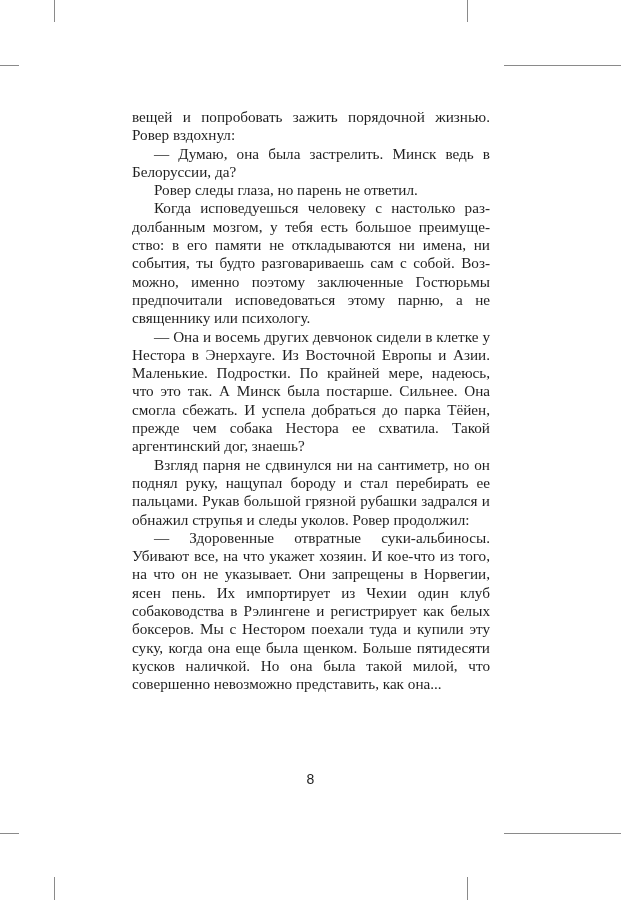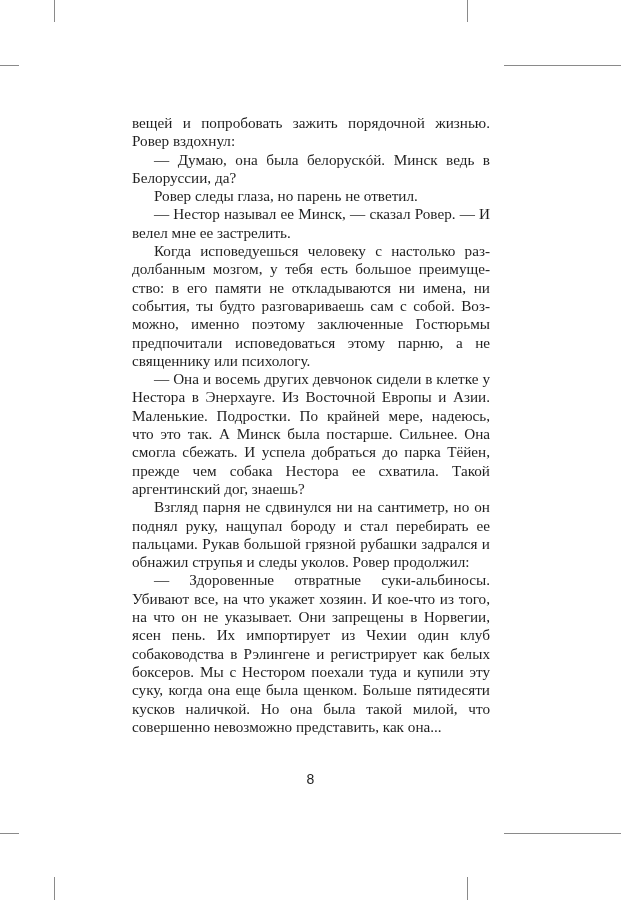--- a/index.html
+++ b/index.html
@@ -26,21 +26,21 @@
     #crop-tl-h { left: 0; top: 65px; width: 19px; }
     #crop-tr-h { left: 504px; top: 65px; width: 117px; }
     #crop-bl-h { left: 0; top: 833px; width: 19px; }
     #crop-br-h { left: 504px; top: 833px; width: 117px; }
     #crop-bl-v { left: 54px; top: 877px; height: 23px; }
     #crop-br-v { left: 467px; top: 877px; height: 23px; }
 
     .text-block {
       position: absolute;
       left: 132px;
-      top: 114px;
+      top: 108px;
       width: 358px;
       font-size: 15.2px;
       line-height: 18.3px;
       text-align: justify;
       hyphens: manual;
     }
     .text-block p {
       margin: 0;
       text-indent: 22px;
     }
@@ -75,23 +75,22 @@
 <div class="crop v" id="crop-tr-v"></div>
 <div class="crop h" id="crop-tl-h"></div>
 <div class="crop h" id="crop-tr-h"></div>
 <div class="crop h" id="crop-bl-h"></div>
 <div class="crop h" id="crop-br-h"></div>
 <div class="crop v" id="crop-bl-v"></div>
 <div class="crop v" id="crop-br-v"></div>
 
 <div class="text-block">
   <p class="noindent">вещей и попробовать зажить порядочной жизнью. Ровер вздохнул:</p>
-  <p>— Думаю, она была белорускóй. Минск ведь в Белоруссии, да?</p>
+  <p>— Думаю, она была застрелить. Минск ведь в Белоруссии, да?</p>
   <p>Ровер следы глаза, но парень не ответил.</p>
-  <p>— Нестор называл ее Минск, — сказал Ровер. — И велел мне ее застрелить.</p>
   <p>Когда исповедуешься человеку с настолько раз­долбанным мозгом, у тебя есть большое преимуще­ство: в его памяти не откладываются ни имена, ни события, ты будто разговариваешь сам с собой. Воз­можно, именно поэтому заключенные Гостюрьмы предпочитали исповедоваться этому парню, а не священнику или психологу.</p>
   <p>— Она и восемь других девчонок сидели в клет­ке у Нестора в Энерхауге. Из Восточной Европы и Азии. Маленькие. Подростки. По крайней мере, на­деюсь, что это так. А Минск была постарше. Силь­нее. Она смогла сбежать. И успела добраться до парка Тёйен, прежде чем собака Нестора ее схва­тила. Такой аргентинский дог, знаешь?</p>
   <p>Взгляд парня не сдвинулся ни на сантиметр, но он поднял руку, нащупал бороду и стал переби­рать ее пальцами. Рукав большой грязной рубашки задрался и обнажил струпья и следы уколов. Ровер продолжил:</p>
   <p>— Здоровенные отвратные суки-альбиносы. Убивают все, на что укажет хозяин. И кое-что из того, на что он не указывает. Они запрещены в Нор­вегии, ясен пень. Их импортирует из Чехии один клуб собаководства в Рэлингене и регистрирует как белых боксеров. Мы с Нестором поехали туда и купили эту суку, когда она еще была щенком. Больше пятидесяти кусков наличкой. Но она была такой милой, что совершенно невозможно предста­вить, как она...</p>
 </div>
 
 <div class="page-number">8</div>
 
 <div class="slug" id="slug-left">B-NUP-19037-Son_Block.indd   8</div>
 <div class="slug" id="slug-right">06/02/16   17:29</div>

